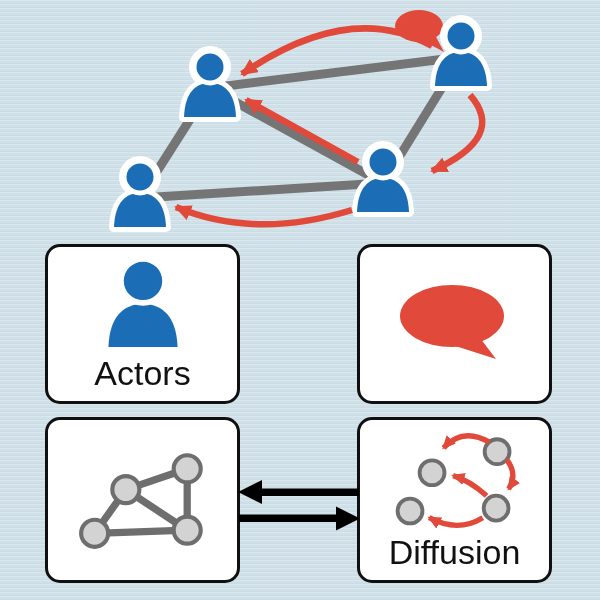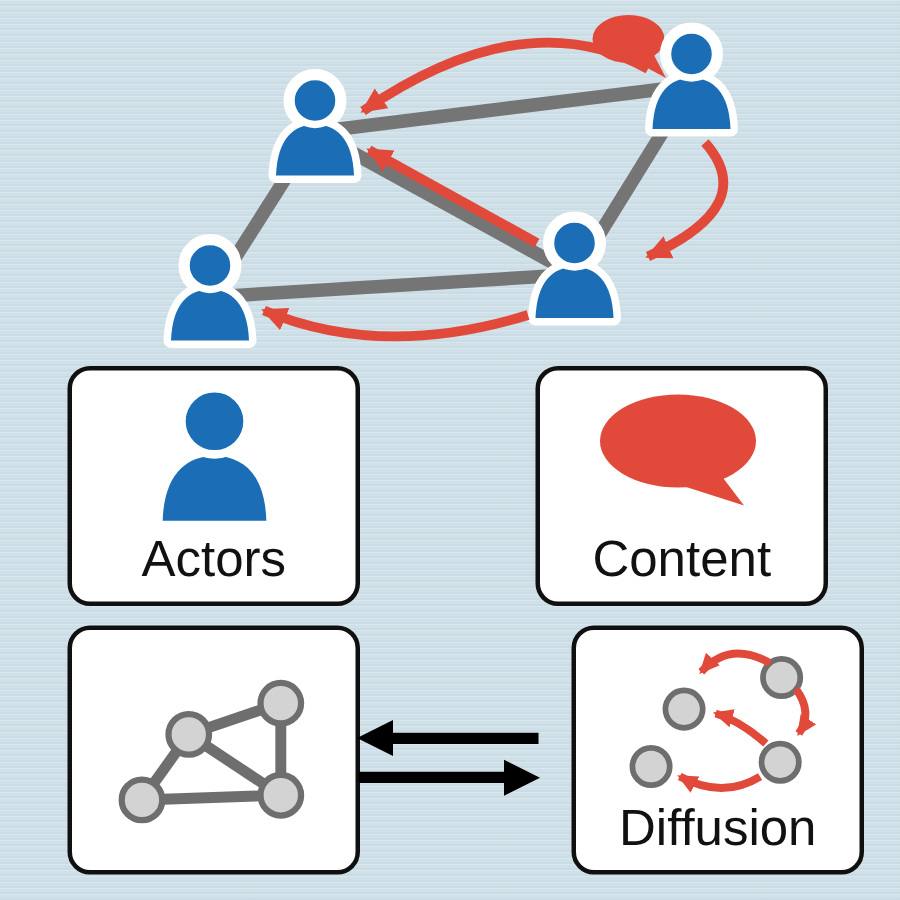--- a/index.html
+++ b/index.html
@@ -18,21 +18,21 @@
     box-sizing:border-box;display:flex;flex-direction:column;align-items:center;
   }
   .box .icon-wrap{flex:1;display:flex;align-items:center;justify-content:center;width:100%;}
   .box .label{
     font-size:34px;line-height:1;color:var(--c-label_color,#111);
     margin-bottom:11px;letter-spacing:0px;white-space:nowrap;
   }
   #box-actors   {left:45px;  top:244px; height:160px;}
   #box-content  {left:357px; top:244px; height:160px;}
   #box-network  {left:45px;  top:417px; height:166px;}
-  #box-diffusion{left:357px; top:417px; height:166px;margin-left:24px;}
+  #box-diffusion{left:357px; top:417px; height:166px;}
   #black-arrows {left:236px; top:478px;}
 </style>
 </head>
 <body>
 
 <svg id="top-net" class="abs" width="600" height="244" viewBox="0 0 600 244">
   <defs>
     <marker id="red-head" markerUnits="userSpaceOnUse" markerWidth="22" markerHeight="20" refX="15" refY="8" orient="auto">
       <path d="M0 0 L17 8 L0 16 Z" style="fill:var(--c-content_red,#e1493a)"></path>
     </marker>
@@ -96,21 +96,20 @@
 
 <div class="box" id="box-content">
   <div class="icon-wrap">
     <svg width="150" height="104" viewBox="0 0 150 104">
       <g style="fill:var(--c-content_red,#e1493a)">
         <ellipse cx="72" cy="44" rx="52" ry="31"></ellipse>
         <path d="M 66 71 L 97 62 L 116 87 Z"></path>
       </g>
     </svg>
   </div>
-  <div class="label">Content</div>
 </div>
 
 <div class="box" id="box-network">
   <div class="icon-wrap">
     <svg width="130" height="104" viewBox="0 0 125 100">
       <g style="stroke:var(--c-node_stroke,#6e6e6e);stroke-width:7;">
         <line x1="105" y1="20" x2="46" y2="40"></line>
         <line x1="105" y1="20" x2="105" y2="79"></line>
         <line x1="46" y1="40" x2="16" y2="82"></line>
         <line x1="46" y1="40" x2="105" y2="79"></line>

